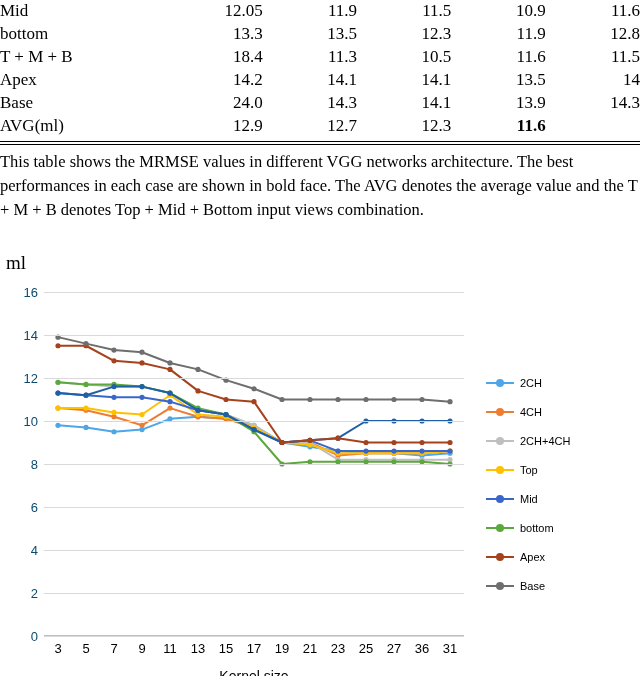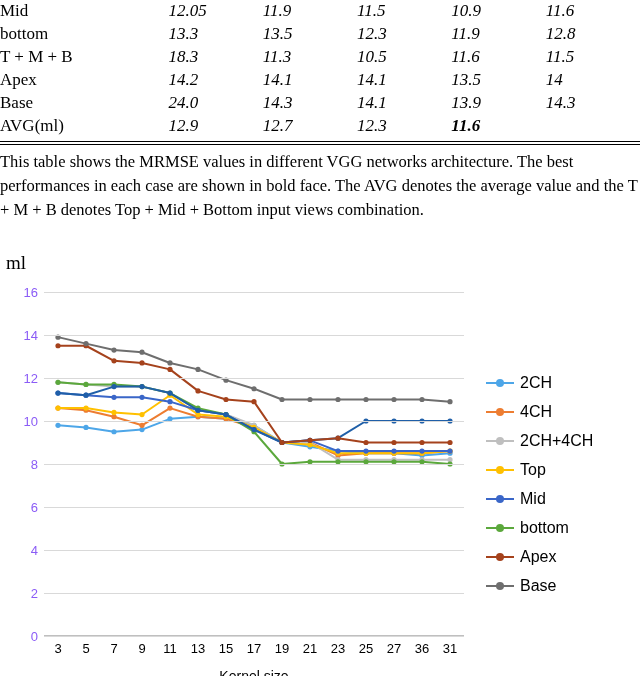--- a/index.html
+++ b/index.html
@@ -34,22 +34,21 @@
     vertical-align: bottom;
     white-space: nowrap;
   }
   td.label-cell {
     width: 168px;
     text-align: left;
     padding-left: 1px;
   }
   td.num-cell {
     width: 94px;
-    text-align: left;
-    font-style: italic;
+    text-align: right;
   }
   td.num-cell.c1 { padding-left: 0px; }
   tr.last-row td {
     padding-bottom: 3px;
     margin-top: 16px;
   }
   .rule-double {
     height: 0;
     border-top: 1.5px solid #000;
     border-bottom: 1.5px solid #000;
@@ -100,21 +99,21 @@
     height: 1px;
     background: #d9d9d9;
   }
   .ytick {
     position: absolute;
     right: 100%;
     margin-right: 6px;
     transform: translateY(-50%);
     font-family: "Liberation Sans", sans-serif;
     font-size: 13px;
-    color: #8b5cf6;
+    color: #0c4a6e;
   }
   .xaxis-line {
     position: absolute;
     left: 0;
     bottom: 0;
     width: 420px;
     height: 1px;
     background: #bfbfbf;
   }
   .xtick {
@@ -169,21 +168,21 @@
   .legend-mark .ldot {
     position: absolute;
     left: 10px;
     top: 3px;
     width: 8px;
     height: 8px;
     border-radius: 50%;
   }
   .legend-label {
     font-family: "Liberation Sans", sans-serif;
-    font-size: 16px;
+    font-size: 11px;
     white-space: nowrap;
     padding-left: 6px;
   }
 </style>
 </head>
 <body>
 
 <div class="table-wrap">
   <table class="data-table">
     <tbody>
@@ -198,21 +197,21 @@
       <tr>
         <td class="label-cell">bottom</td>
         <td class="num-cell c1">13.3</td>
         <td class="num-cell">13.5</td>
         <td class="num-cell">12.3</td>
         <td class="num-cell">11.9</td>
         <td class="num-cell">12.8</td>
       </tr>
       <tr>
         <td class="label-cell">T + M + B</td>
-        <td class="num-cell c1">18.3</td>
+        <td class="num-cell c1">18.4</td>
         <td class="num-cell">11.3</td>
         <td class="num-cell">10.5</td>
         <td class="num-cell">11.6</td>
         <td class="num-cell">11.5</td>
       </tr>
       <tr>
         <td class="label-cell">Apex</td>
         <td class="num-cell c1">14.2</td>
         <td class="num-cell">14.1</td>
         <td class="num-cell">14.1</td>

